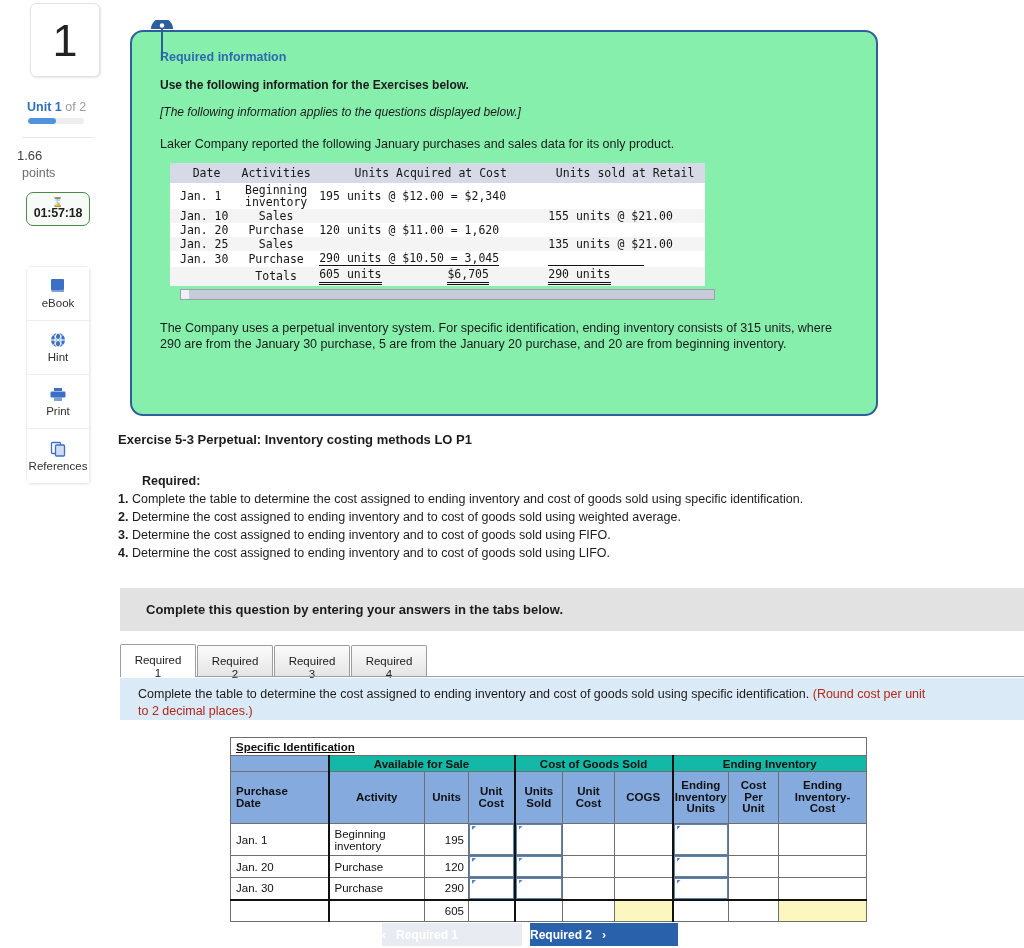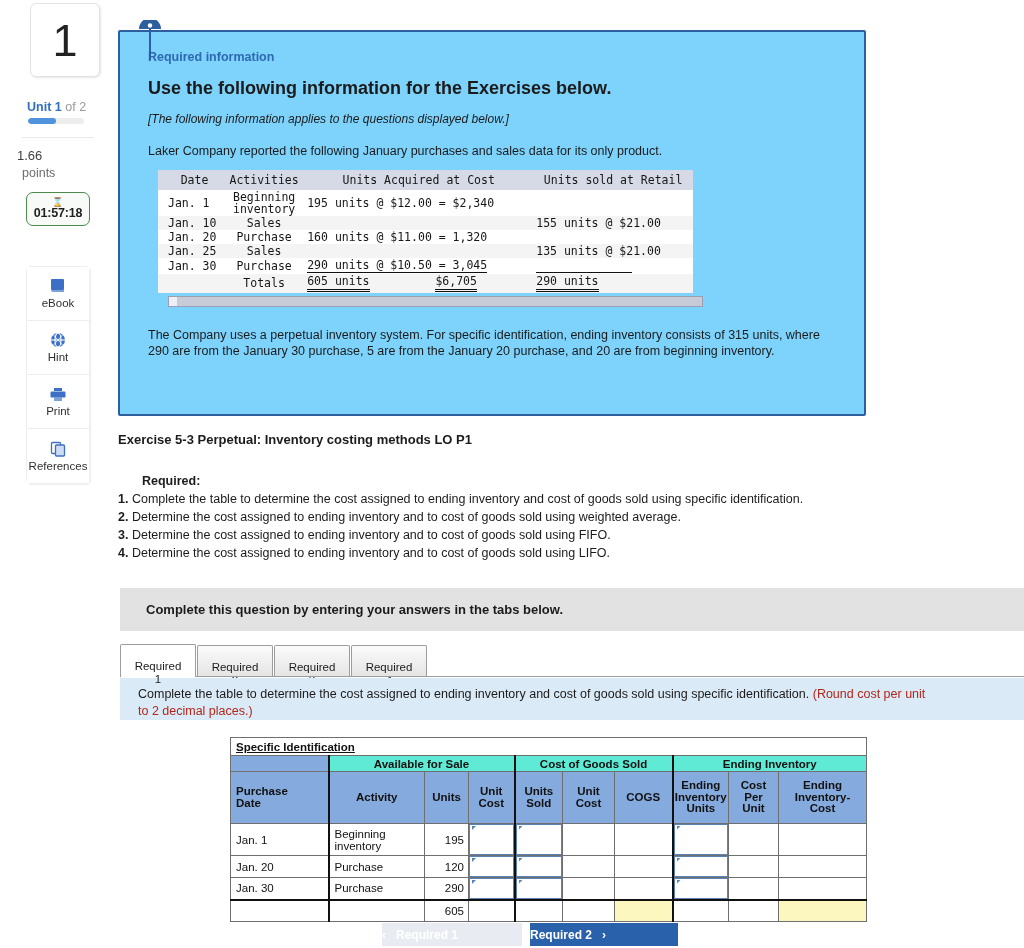--- a/index.html
+++ b/index.html
@@ -53,29 +53,29 @@
   }
   .tool:last-child { border-bottom: none; }
   .tool .lbl { font-size: 11.5px; color: #303030; }
   .tool svg { display: block; }
 
   
   .main { position: absolute; left: 112px; top: 0; width: 912px; height: 948px; }
 
   
   .reqpanel {
-    position: absolute; left: 6px; top: 30px; width: 748px; height: 386px;
-    border: 2px solid #2d5f9e; border-radius: 2px; background: #7dd3fc;
+    position: absolute; left: 18px; top: 30px; width: 748px; height: 386px;
+    border: 2px solid #2d5f9e; border-radius: 13px; background: #86efac;
   }
   .pin {
     position: absolute; left: 17px; top: -12px; width: 26px; height: 26px;
   }
   .reqpanel-inner { padding: 18px 26px 0 28px; }
   .ri-title { color: #2e6ab1; font-size: 12.5px; font-weight: bold; margin: 0 0 14px 0; }
-  .ri-sub { font-size: 18px; font-weight: bold; color: #1b1b1b; margin: 0 0 13px 0; }
+  .ri-sub { font-size: 12px; font-weight: bold; color: #1b1b1b; margin: 0 0 13px 0; }
   .ri-ital { font-size: 12px; font-style: italic; color: #1b1b1b; margin: 0 0 18px 0; }
   .ri-body { font-size: 12.5px; color: #1b1b1b; margin: 0 0 12px 0; }
 
   
   .datatbl-wrap { margin-left: 10px; width: 535px; }
   table.datatbl { border-collapse: collapse; width: 535px; font-family: "DejaVu Sans Mono", "Liberation Mono", monospace; font-size: 11.5px; color: #161616; }
   table.datatbl th { background: #d6dae6; font-weight: normal; padding: 4px 3px; text-align: center; vertical-align: middle; line-height: 1.05; }
   table.datatbl td { padding: 1px 3px; vertical-align: middle; line-height: 1.05; }
   table.datatbl tr.alt td { background: #f4f4f4; }
   table.datatbl tr.white td { background: #ffffff; }
@@ -104,41 +104,41 @@
     background: #e2e2e2; display: flex; align-items: center;
   }
   .greybanner span { font-size: 13px; font-weight: bold; color: #1b1b1b; margin-left: 26px; }
 
   
   .tabs { position: absolute; left: 8px; top: 644px; height: 33px; display: flex; align-items: flex-end; }
   .tab {
     width: 76px; height: 32px; border: 1px solid #9d9d9d; border-bottom: none;
     background: linear-gradient(#fbfbfb,#e4e4e4);
     font-size: 11.5px; color: #1b1b1b; text-align: center; line-height: 1.1;
-    padding-top: 15px; cursor: pointer; margin-right: 1px;
+    padding-top: 9px; cursor: pointer; margin-right: 1px;
     border-radius: 2px 2px 0 0; position: relative;
   }
   .tab.active { background: #ffffff; height: 33px; z-index: 2; }
   .tabs-rule { position: absolute; left: 8px; top: 676px; width: 910px; height: 1px; background: #9d9d9d; }
 
   
   .bluebox {
     position: absolute; left: 8px; top: 678px; width: 1013px; height: 42px;
     background: #dbeaf7; padding: 8px 0 0 18px;
   }
   .bluebox .t { font-size: 12.5px; color: #1b1b1b; line-height: 1.35; width: 800px; }
   .bluebox .red { color: #b4261a; }
 
   
   .anstbl-wrap { position: absolute; left: 118px; top: 737px; }
   table.anstbl { border-collapse: collapse; font-size: 11.5px; color: #111; }
   table.anstbl td, table.anstbl th { border: 1px solid #6f6f6f; padding: 0; }
   .si-cell { height: 18px; text-align: left; padding: 0 0 0 5px !important; font-weight: bold; font-size: 11.5px; }
   .si-cell u { text-decoration: underline; }
-  .grp { background: #5eead4; font-weight: bold; text-align: center; height: 16px; font-size: 11.5px; }
+  .grp { background: #14b8a6; font-weight: bold; text-align: center; height: 16px; font-size: 11.5px; }
   .hd  { background: #85aadd; font-weight: bold; text-align: center; font-size: 11.5px; line-height: 1.04; padding: 1px 1px !important; }
   .blank-grp { background: #85aadd; }
   .thick-l { border-left: 2px solid #111 !important; }
   .thick-b { border-bottom: 2px solid #111 !important; }
   .dcell { height: 22px; background: #fff; }
   .dcell.lbl { text-align: left; padding-left: 5px !important; }
   .dcell.num { text-align: right; padding-right: 4px !important; }
   .tall { height: 32px; }
   .inputcell { position: relative; background: #fff; }
   .inputbox {
@@ -279,21 +279,21 @@
               </tr>
               <tr class="alt">
                 <td class="c-date">Jan. 10</td>
                 <td class="c-act">Sales</td>
                 <td class="c-acq"></td>
                 <td class="c-sold">155 units @ $21.00</td>
               </tr>
               <tr class="white">
                 <td class="c-date">Jan. 20</td>
                 <td class="c-act">Purchase</td>
-                <td class="c-acq">160 units @ $11.00 =  1,320</td>
+                <td class="c-acq">120 units @ $11.00 =  1,620</td>
                 <td class="c-sold"></td>
               </tr>
               <tr class="alt">
                 <td class="c-date">Jan. 25</td>
                 <td class="c-act">Sales</td>
                 <td class="c-acq"></td>
                 <td class="c-sold">135 units @ $21.00</td>
               </tr>
               <tr class="white">
                 <td class="c-date">Jan. 30</td>

